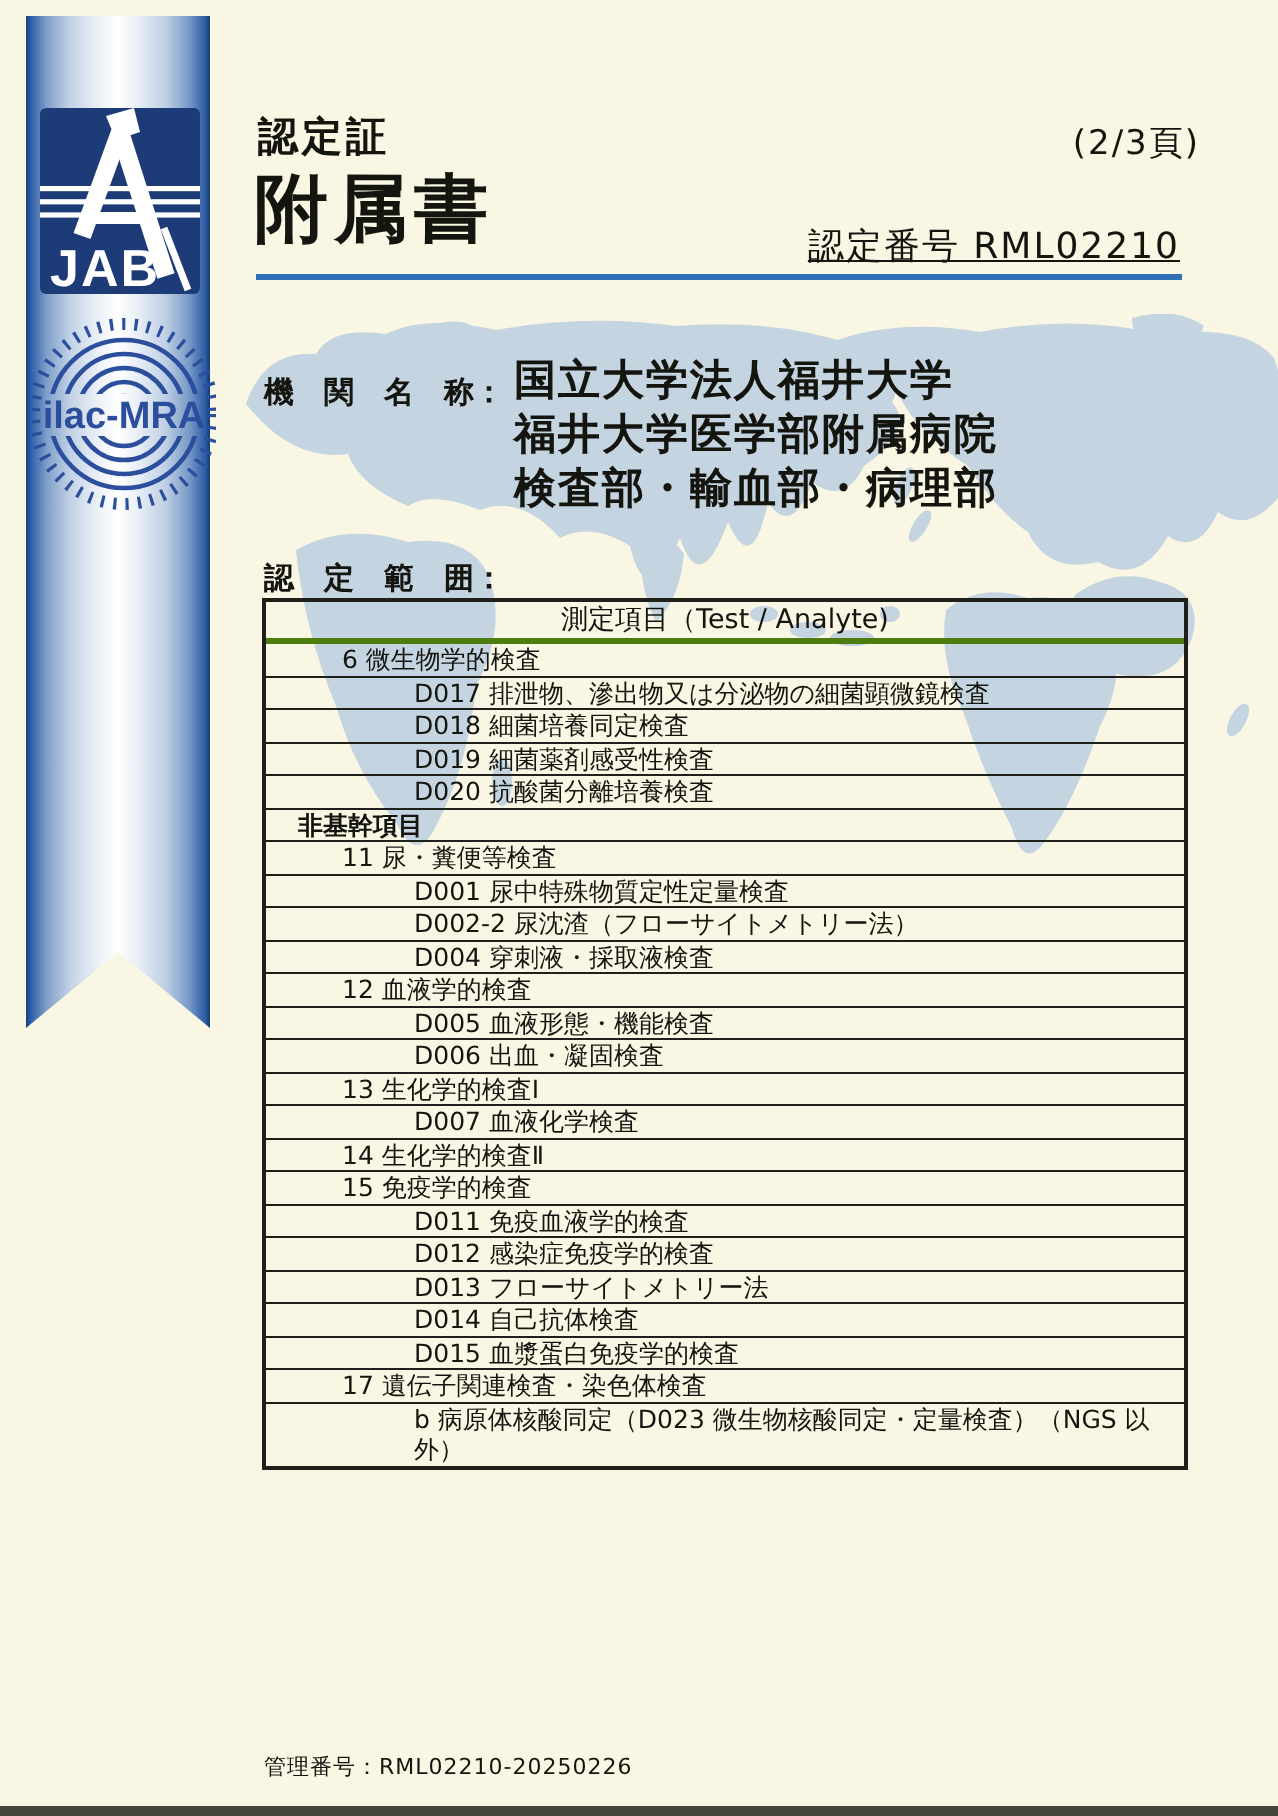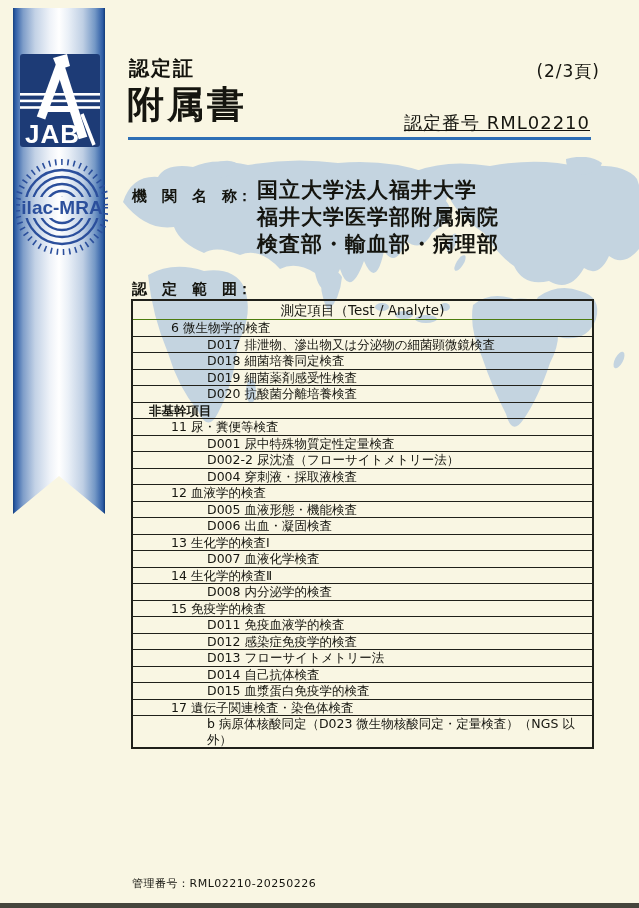--- a/index.html
+++ b/index.html
@@ -40,21 +40,21 @@
 
   
   .scope-table{
     left:131px;top:299px;width:463px;
     border:2px solid #20201a;box-sizing:border-box;
     background:transparent;
   }
   .thead{
     height:18px;line-height:18px;text-align:center;
     font-size:13.5px;font-weight:500;
-    border-bottom:1px solid #4d7c0f;
+    border-bottom:3px solid #4d7c0f;
   }
   .trow{
     min-height:15.5px;line-height:15.5px;font-size:12.5px;
     border-bottom:1px solid #20201a;
     padding-right:8px;box-sizing:border-box;
   }
   .trow:last-child{border-bottom:none;}
   .lvl0{padding-left:16px;font-weight:bold;}
   .lvl1{padding-left:38px;}
   .lvl2{padding-left:74px;}
@@ -166,21 +166,20 @@
       <div class="trow lvl1">11 尿・糞便等検査</div>
       <div class="trow lvl2">D001 尿中特殊物質定性定量検査</div>
       <div class="trow lvl2">D002-2 尿沈渣（フローサイトメトリー法）</div>
       <div class="trow lvl2">D004 穿刺液・採取液検査</div>
       <div class="trow lvl1">12 血液学的検査</div>
       <div class="trow lvl2">D005 血液形態・機能検査</div>
       <div class="trow lvl2">D006 出血・凝固検査</div>
       <div class="trow lvl1">13 生化学的検査Ⅰ</div>
       <div class="trow lvl2">D007 血液化学検査</div>
       <div class="trow lvl1">14 生化学的検査Ⅱ</div>
-      <div class="trow lvl2">D008 内分泌学的検査</div>
       <div class="trow lvl1">15 免疫学的検査</div>
       <div class="trow lvl2">D011 免疫血液学的検査</div>
       <div class="trow lvl2">D012 感染症免疫学的検査</div>
       <div class="trow lvl2">D013 フローサイトメトリー法</div>
       <div class="trow lvl2">D014 自己抗体検査</div>
       <div class="trow lvl2">D015 血漿蛋白免疫学的検査</div>
       <div class="trow lvl1">17 遺伝子関連検査・染色体検査</div>
       <div class="trow lvl2">b 病原体核酸同定（D023 微生物核酸同定・定量検査）（NGS 以外）</div>
     </div>
 </div>

